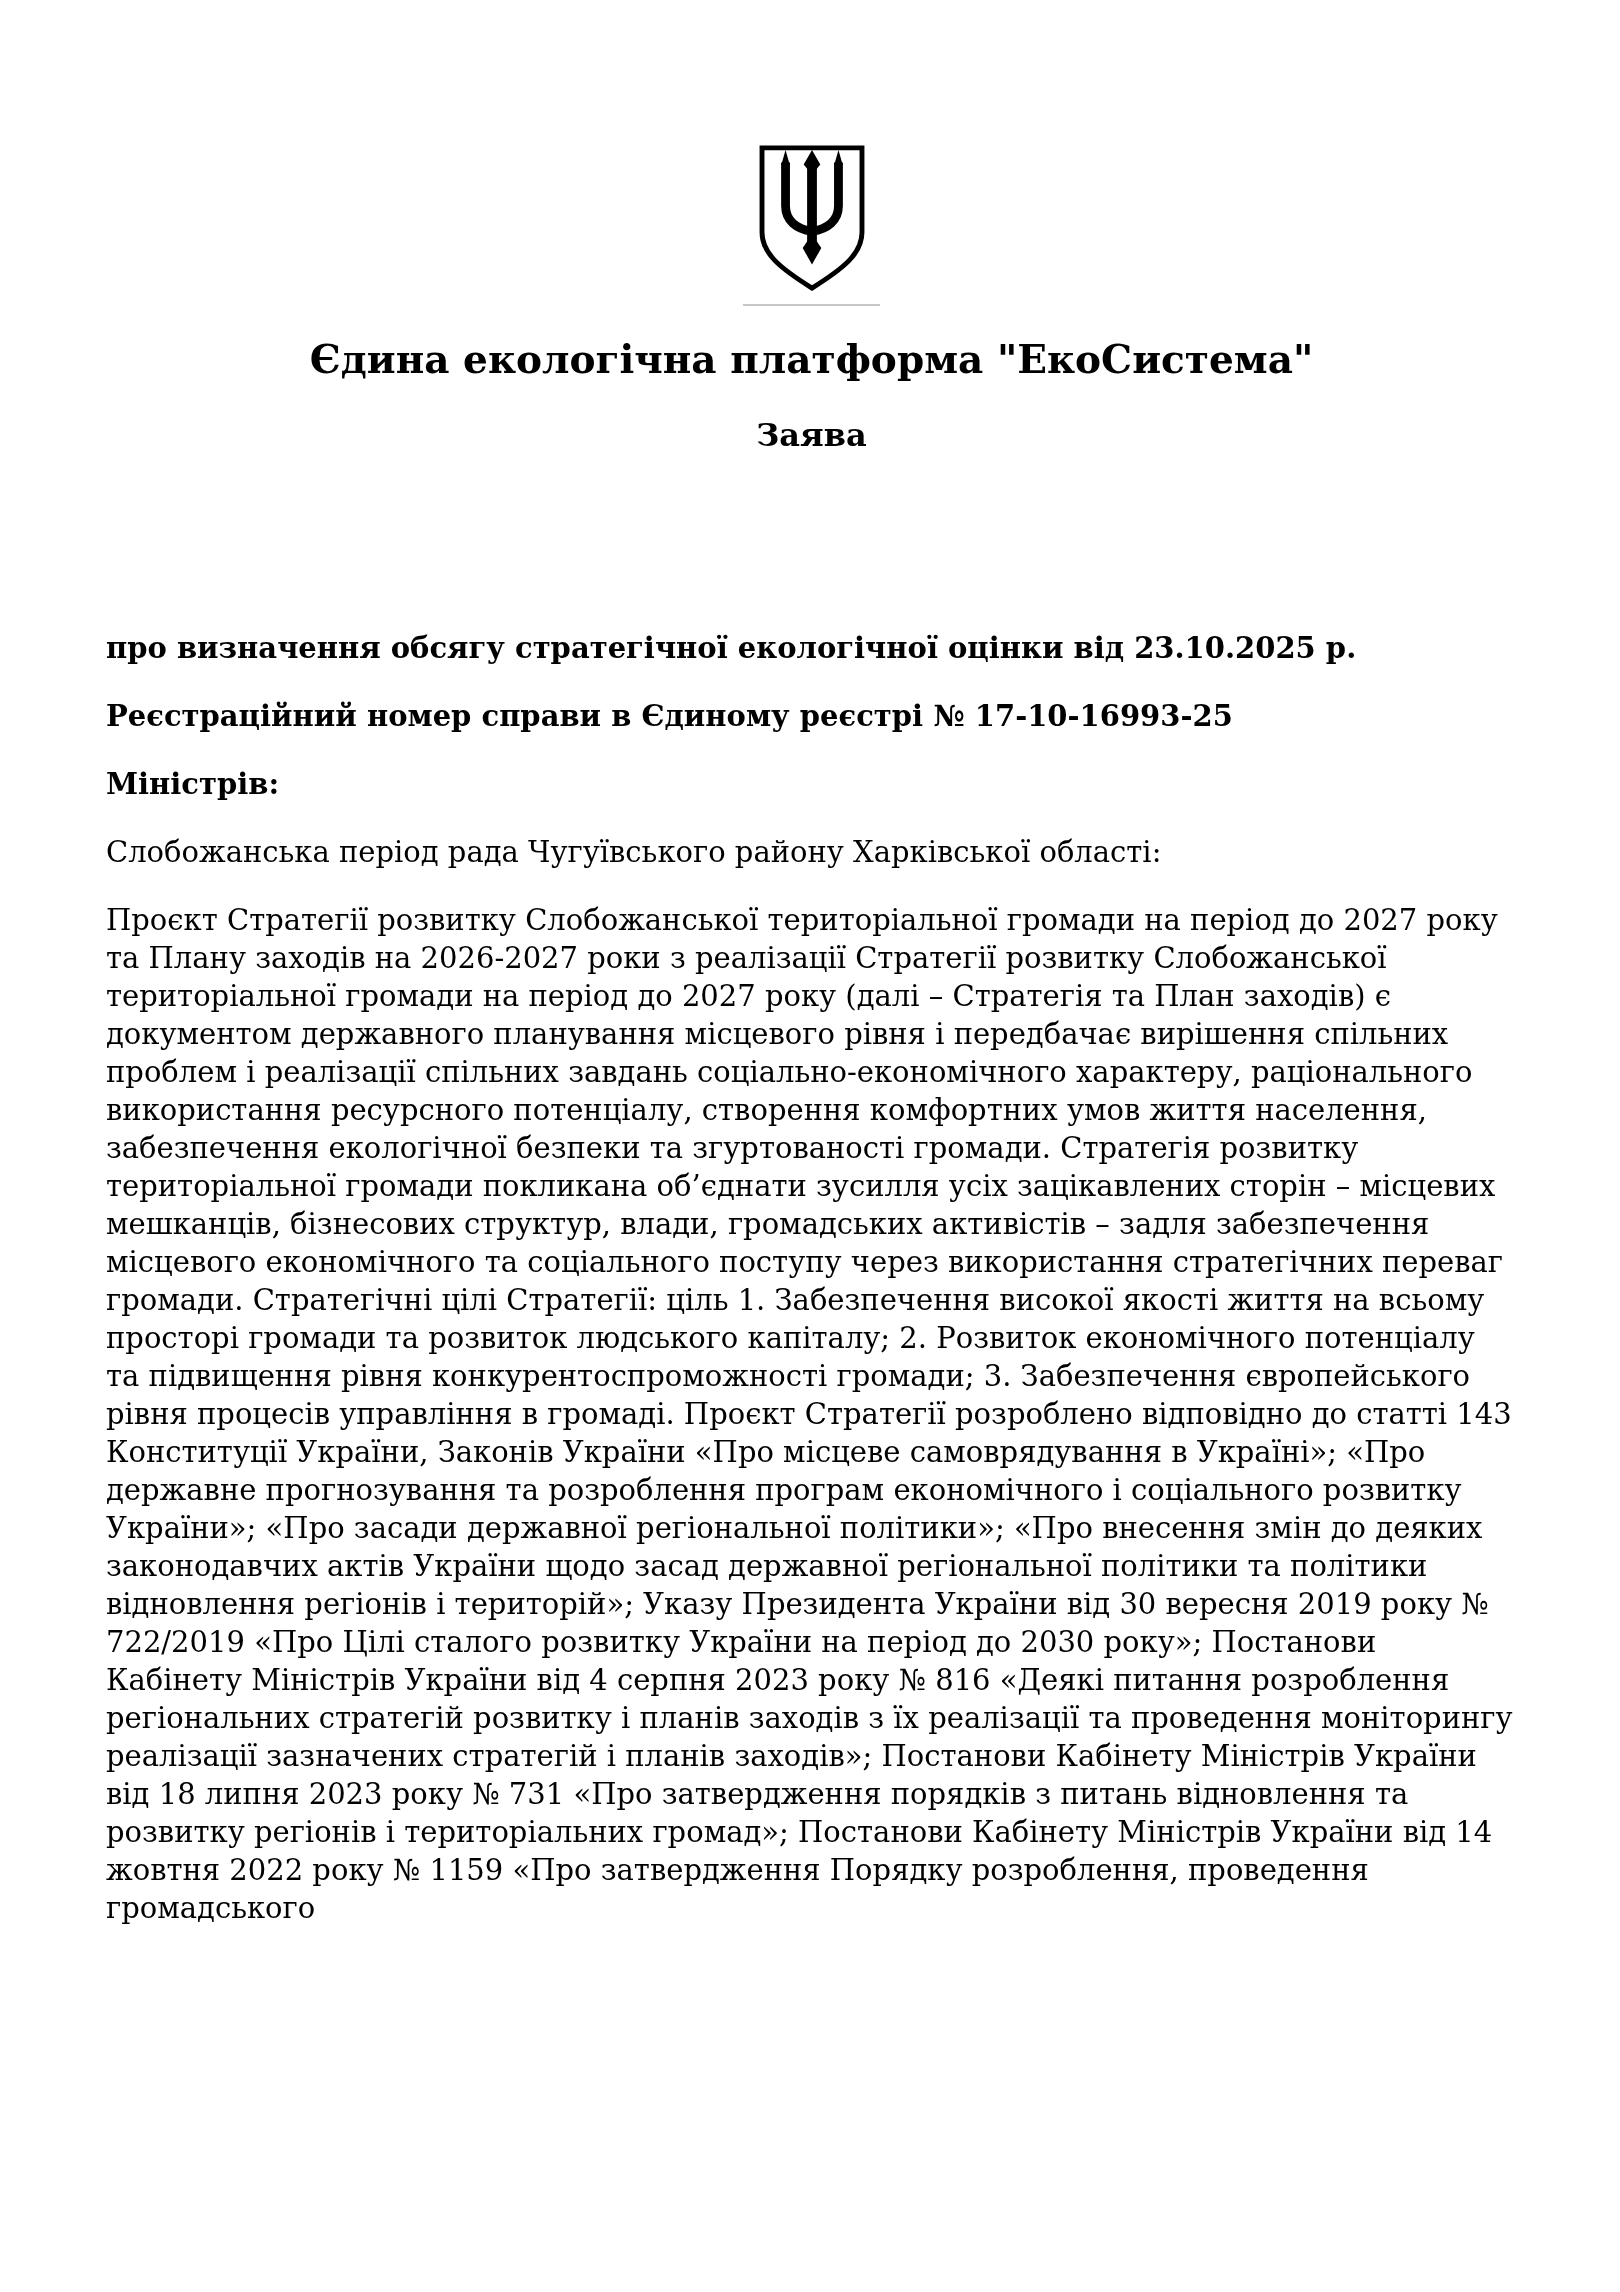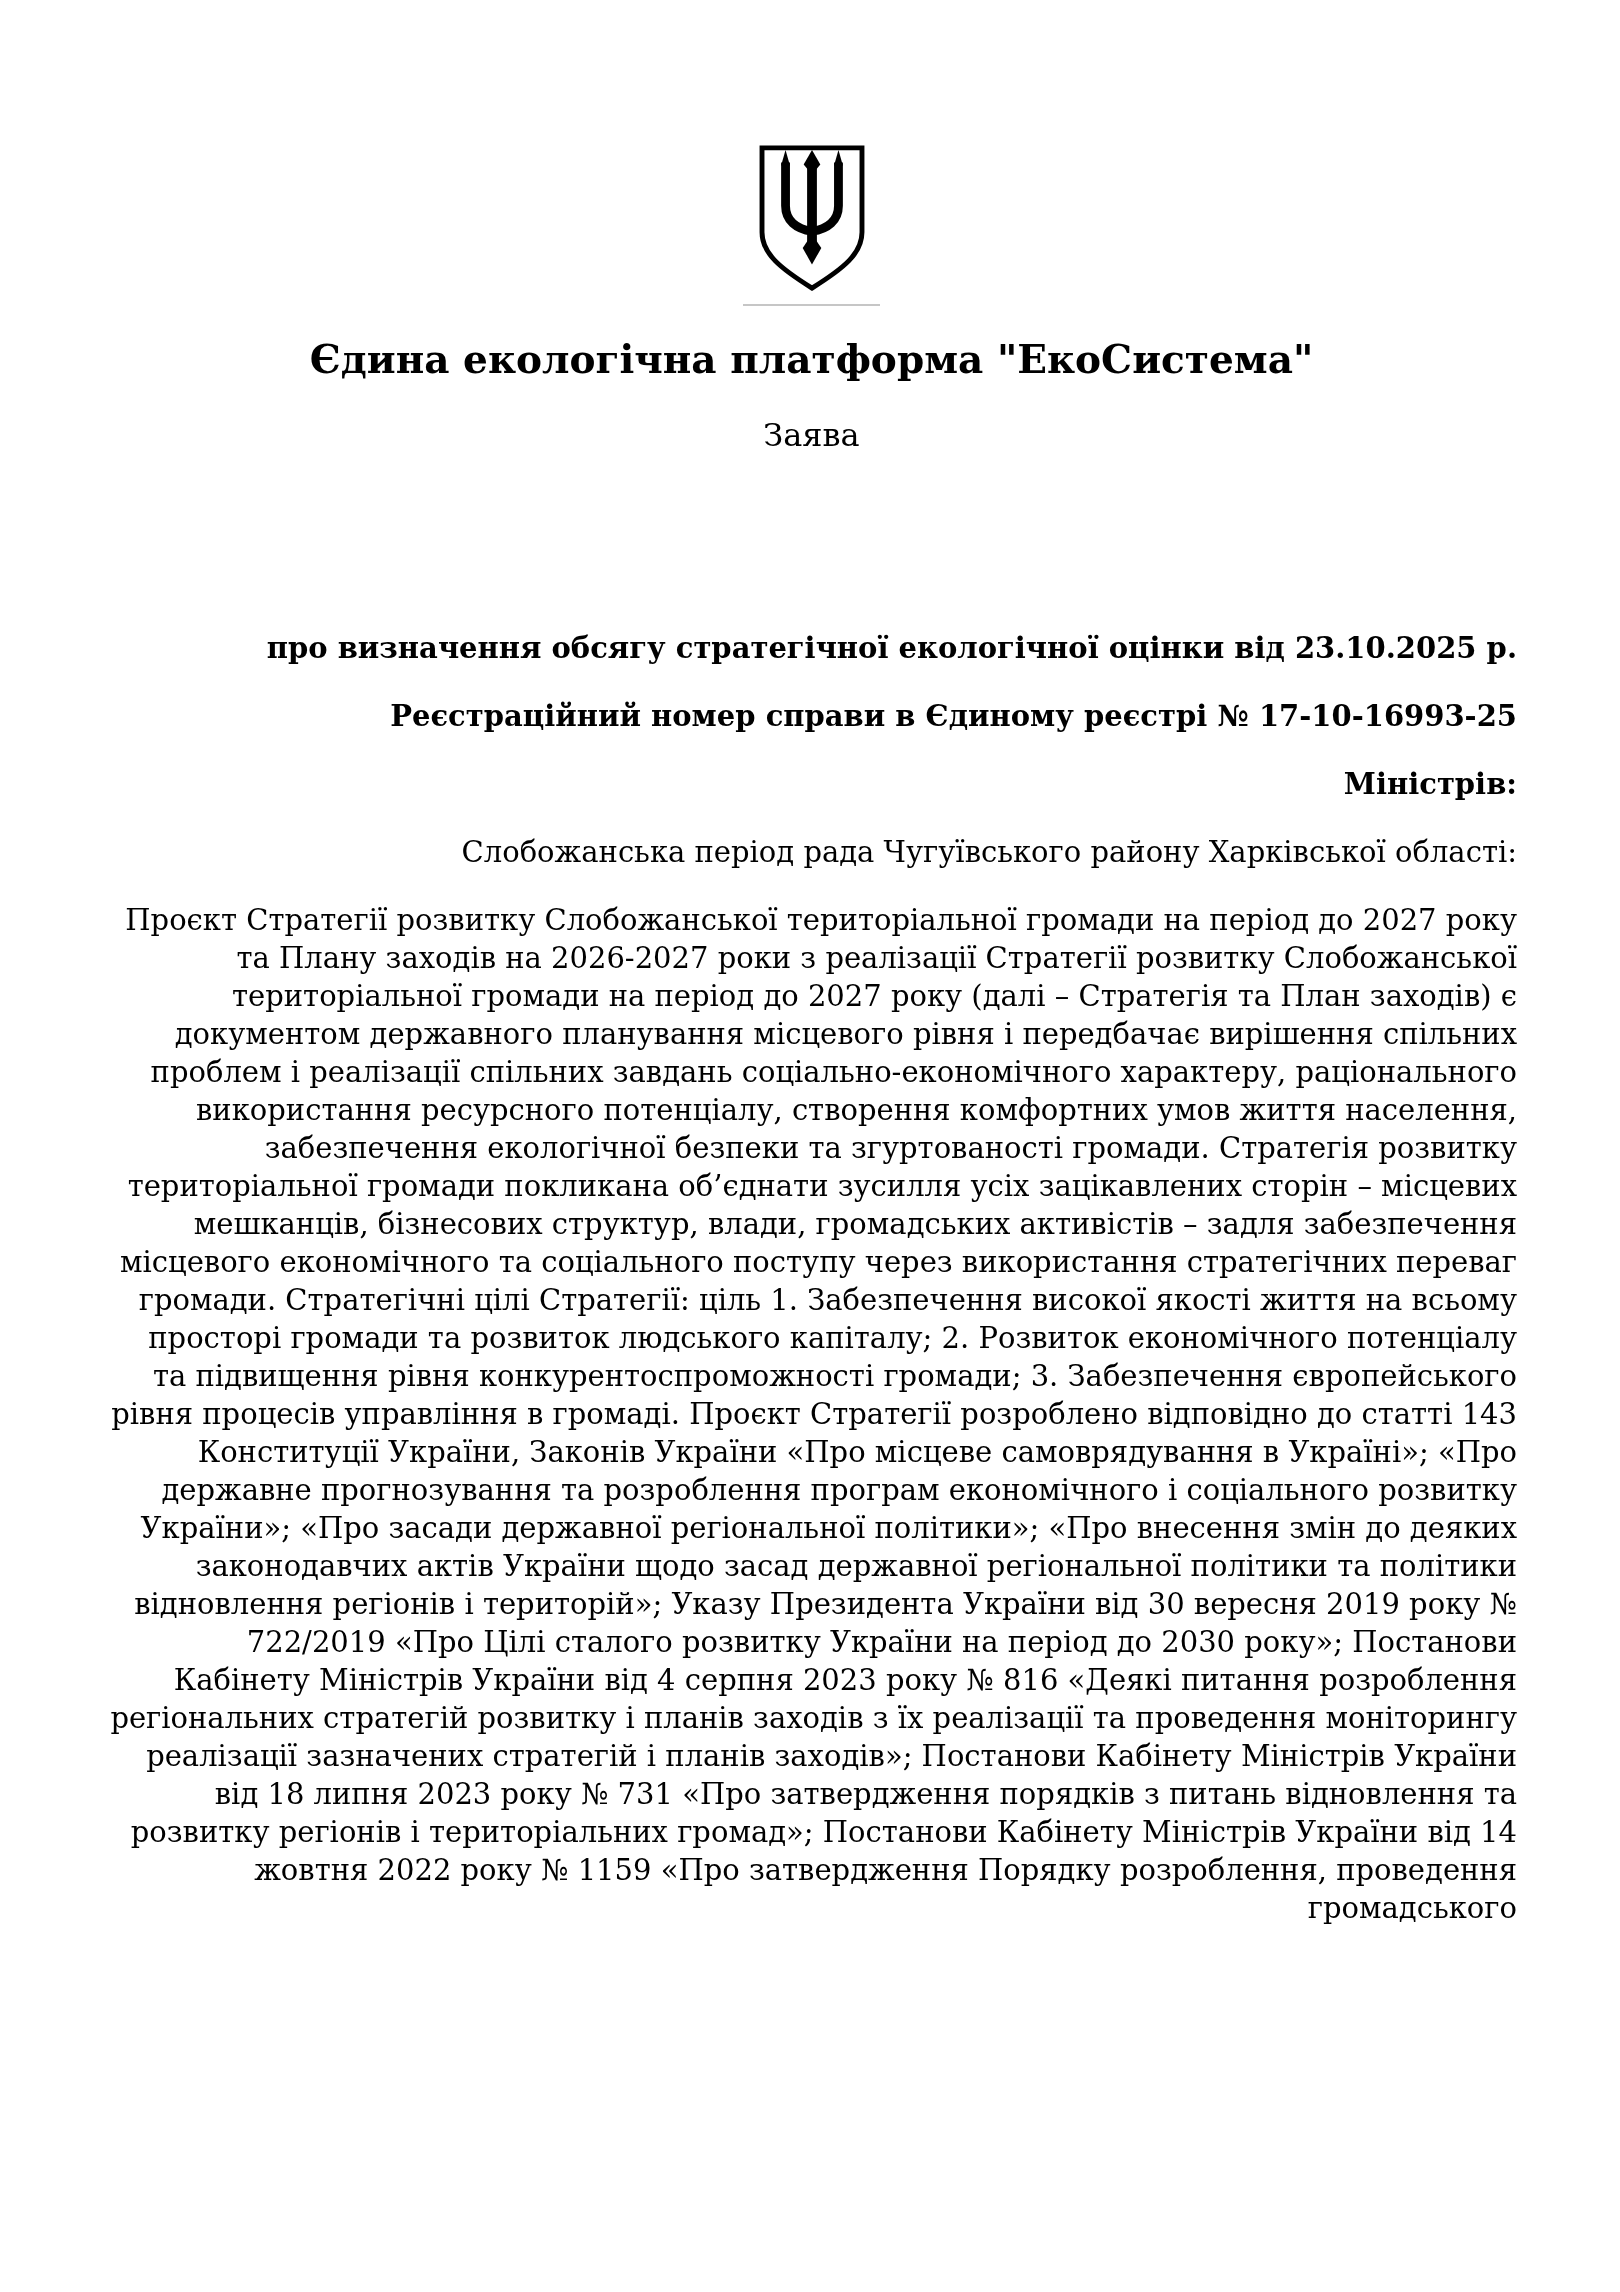--- a/index.html
+++ b/index.html
@@ -34,28 +34,28 @@
     margin: 11.8px auto 0;
   }
   .doc-title {
     font-weight: bold;
     font-size: 39px;
     line-height: 47px;
     margin-top: 30px;
     white-space: nowrap;
   }
   .doc-subtitle {
-    font-weight: normal;
+    font-weight: bold;
     font-size: 32px;
     line-height: 39px;
     margin-top: 33px;
   }
   .doc-body {
     margin-top: 174px;
-    text-align: right;
+    text-align: left;
   }
   .doc-body p {
     font-size: 29px;
     line-height: 38px;
     margin: 0 0 30px 0;
   }
   .doc-body p.b {
     font-weight: bold;
   }
 </style>

